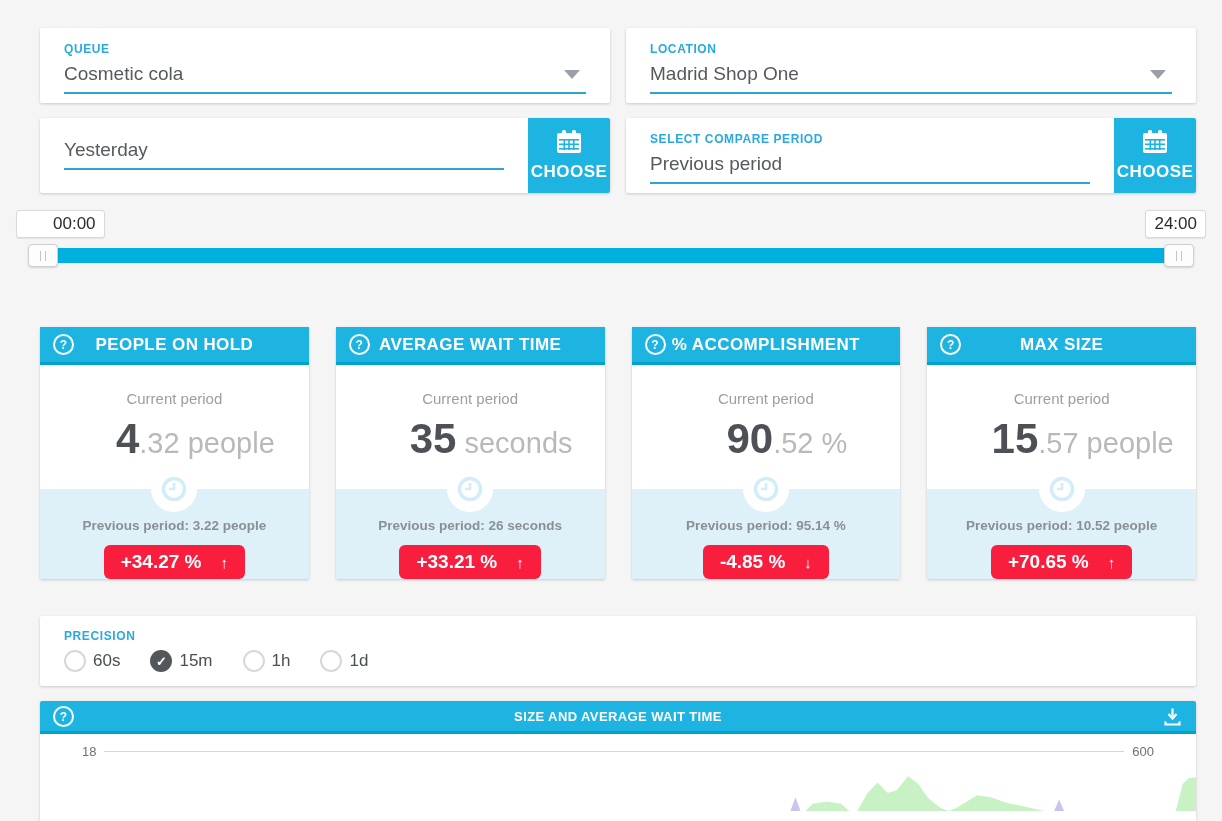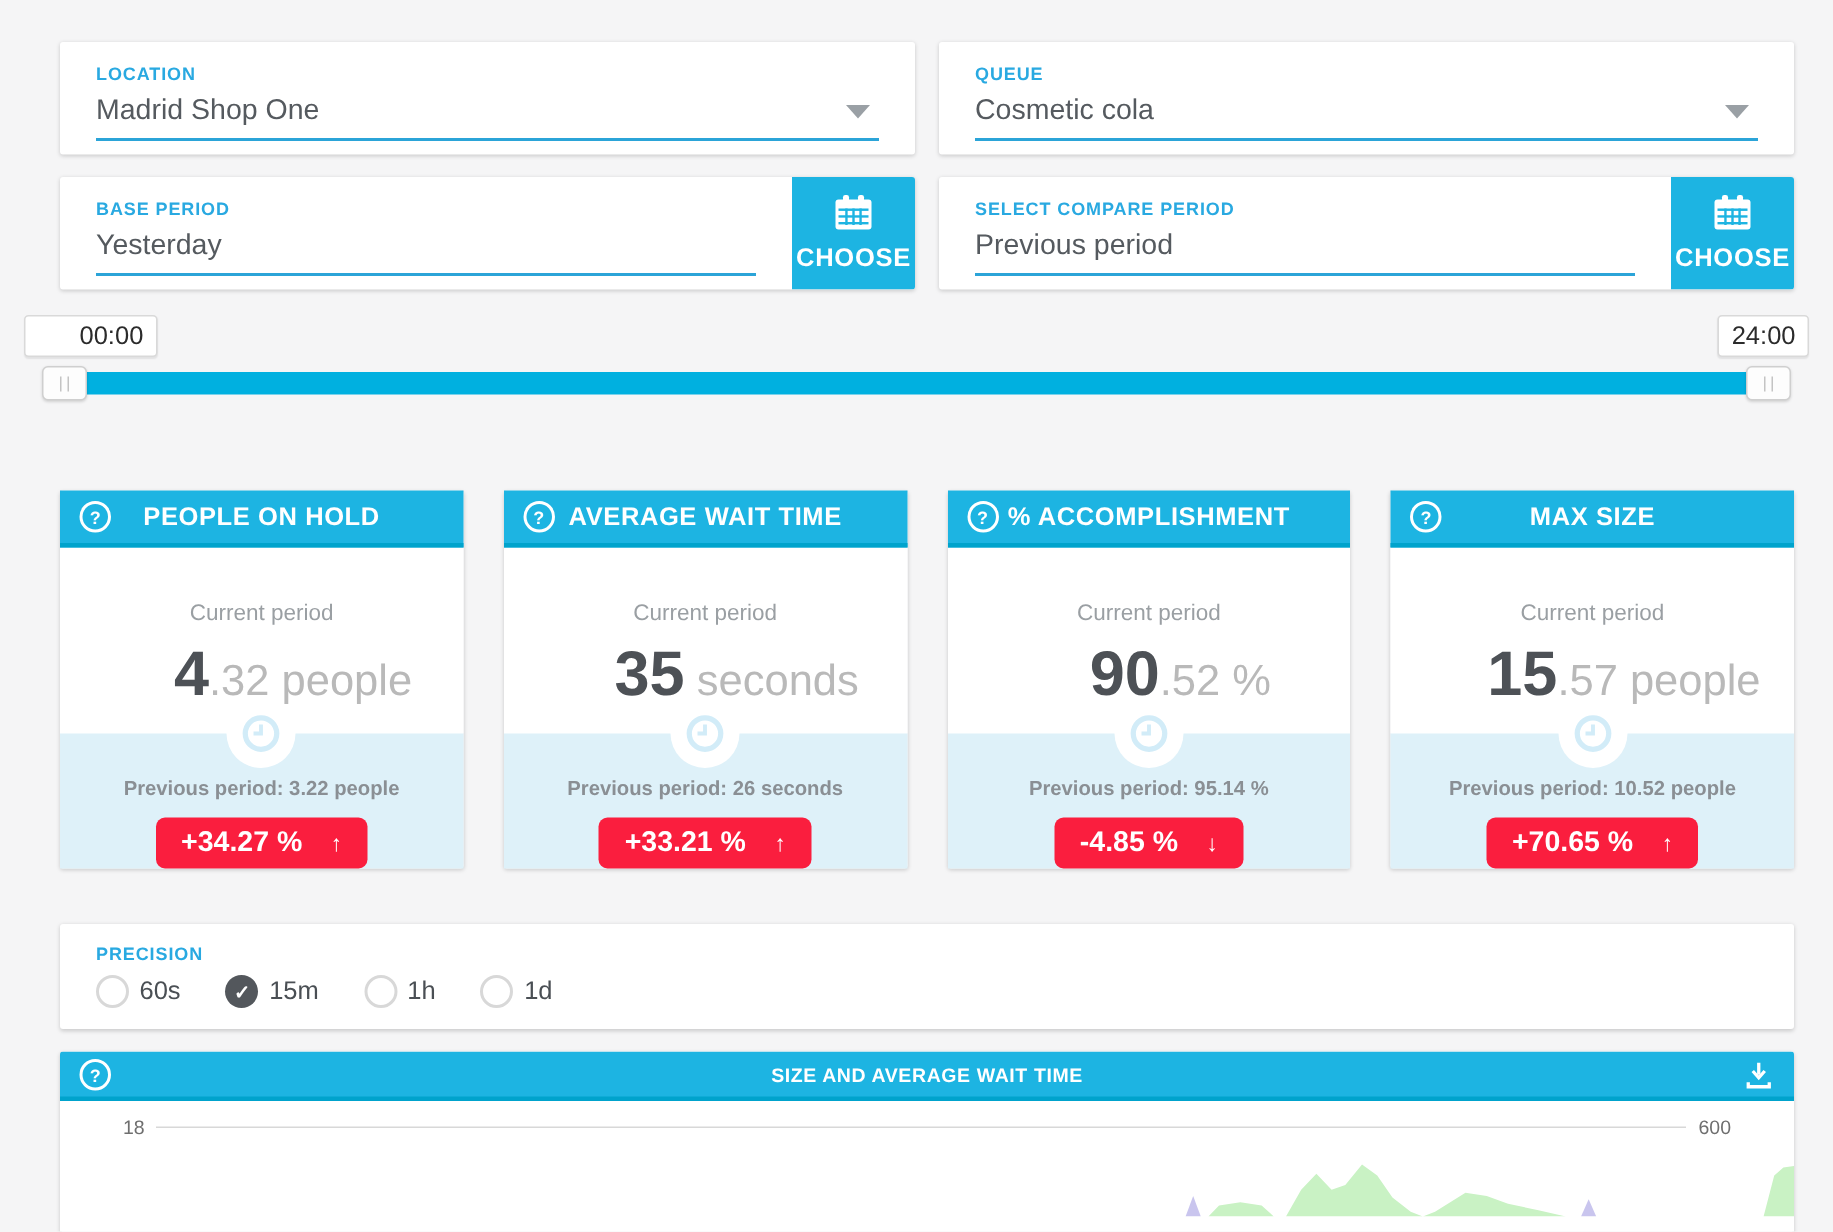--- a/index.html
+++ b/index.html
@@ -48,21 +48,21 @@
 
   
   .kpi-row{display:grid;grid-template-columns:repeat(4,1fr);gap:27px;margin-top:53px;}
   .kpi-card{display:flex;flex-direction:column;overflow:visible;}
   .kpi-header{position:relative;background:var(--accent);border-bottom:3px solid var(--accent-dark);
     height:38px;display:flex;align-items:center;justify-content:center;}
   .kpi-title{color:#fff;font-size:17px;font-weight:bold;letter-spacing:.4px;}
   .help-icon{position:absolute;left:13px;top:7px;width:21px;height:21px;border:2px solid #fff;
     border-radius:50%;color:#fff;font-size:12px;font-weight:bold;display:flex;align-items:center;
     justify-content:center;cursor:pointer;}
-  .kpi-body{background:#fff;text-align:center;padding-top:35px;height:124px;}
+  .kpi-body{background:#fff;text-align:center;padding-top:25px;height:124px;}
   .current-label{font-size:15px;color:#9a9fa3;}
   .kpi-value{margin-top:8px;margin-left:42px;}
   .v-main{font-size:42px;font-weight:bold;color:var(--text-dark);}
   .v-rest{font-size:29px;color:var(--text-light);white-space:pre;}
   .kpi-footer{position:relative;background:var(--footer-blue);flex:1;text-align:center;
     padding-top:29px;height:118px;}
   .clock-badge{position:absolute;top:-23px;left:50%;transform:translateX(-50%);width:46px;height:46px;
     background:#fff;border-radius:50%;display:flex;align-items:center;justify-content:center;}
   .prev-label{font-size:13.5px;color:#8a8f94;font-weight:bold;}
   .delta-badge{display:inline-flex;align-items:center;gap:19px;margin-top:12px;background:var(--red);
@@ -91,39 +91,38 @@
   .axis-line{flex:1;border-top:1px solid var(--line);}
   .chart-plot{display:block;margin-top:12px;width:100%;height:40px;}
 </style>
 </head>
 <body>
 
 <div class="container">
 
   <div class="row2 selects-row">
     <div class="card select-card">
+      <div class="f-label">QUEUE</div>
+      <div class="f-value-row">
+        <span class="f-value">Cosmetic cola</span>
+        <span class="dd-arrow"></span>
+      </div>
+    </div>
+    <div class="card select-card">
       <div class="f-label">LOCATION</div>
       <div class="f-value-row">
         <span class="f-value">Madrid Shop One</span>
         <span class="dd-arrow"></span>
       </div>
     </div>
-    <div class="card select-card">
-      <div class="f-label">QUEUE</div>
-      <div class="f-value-row">
-        <span class="f-value">Cosmetic cola</span>
-        <span class="dd-arrow"></span>
-      </div>
-    </div>
   </div>
 
   <div class="row2 periods-row">
     <div class="card period-card">
       <div class="period-input">
-        <div class="f-label">BASE PERIOD</div>
         <div class="f-value-row">
           <span class="f-value">Yesterday</span>
         </div>
       </div>
       <button class="choose-btn">
         <span>
           <svg width="26" height="24" viewBox="0 0 26 24">
             <rect x="6" y="0" width="4" height="6" rx="1.5" fill="#fff"></rect>
             <rect x="16" y="0" width="4" height="6" rx="1.5" fill="#fff"></rect>
             <rect x="1" y="3" width="24" height="20" rx="2" fill="#fff"></rect>

